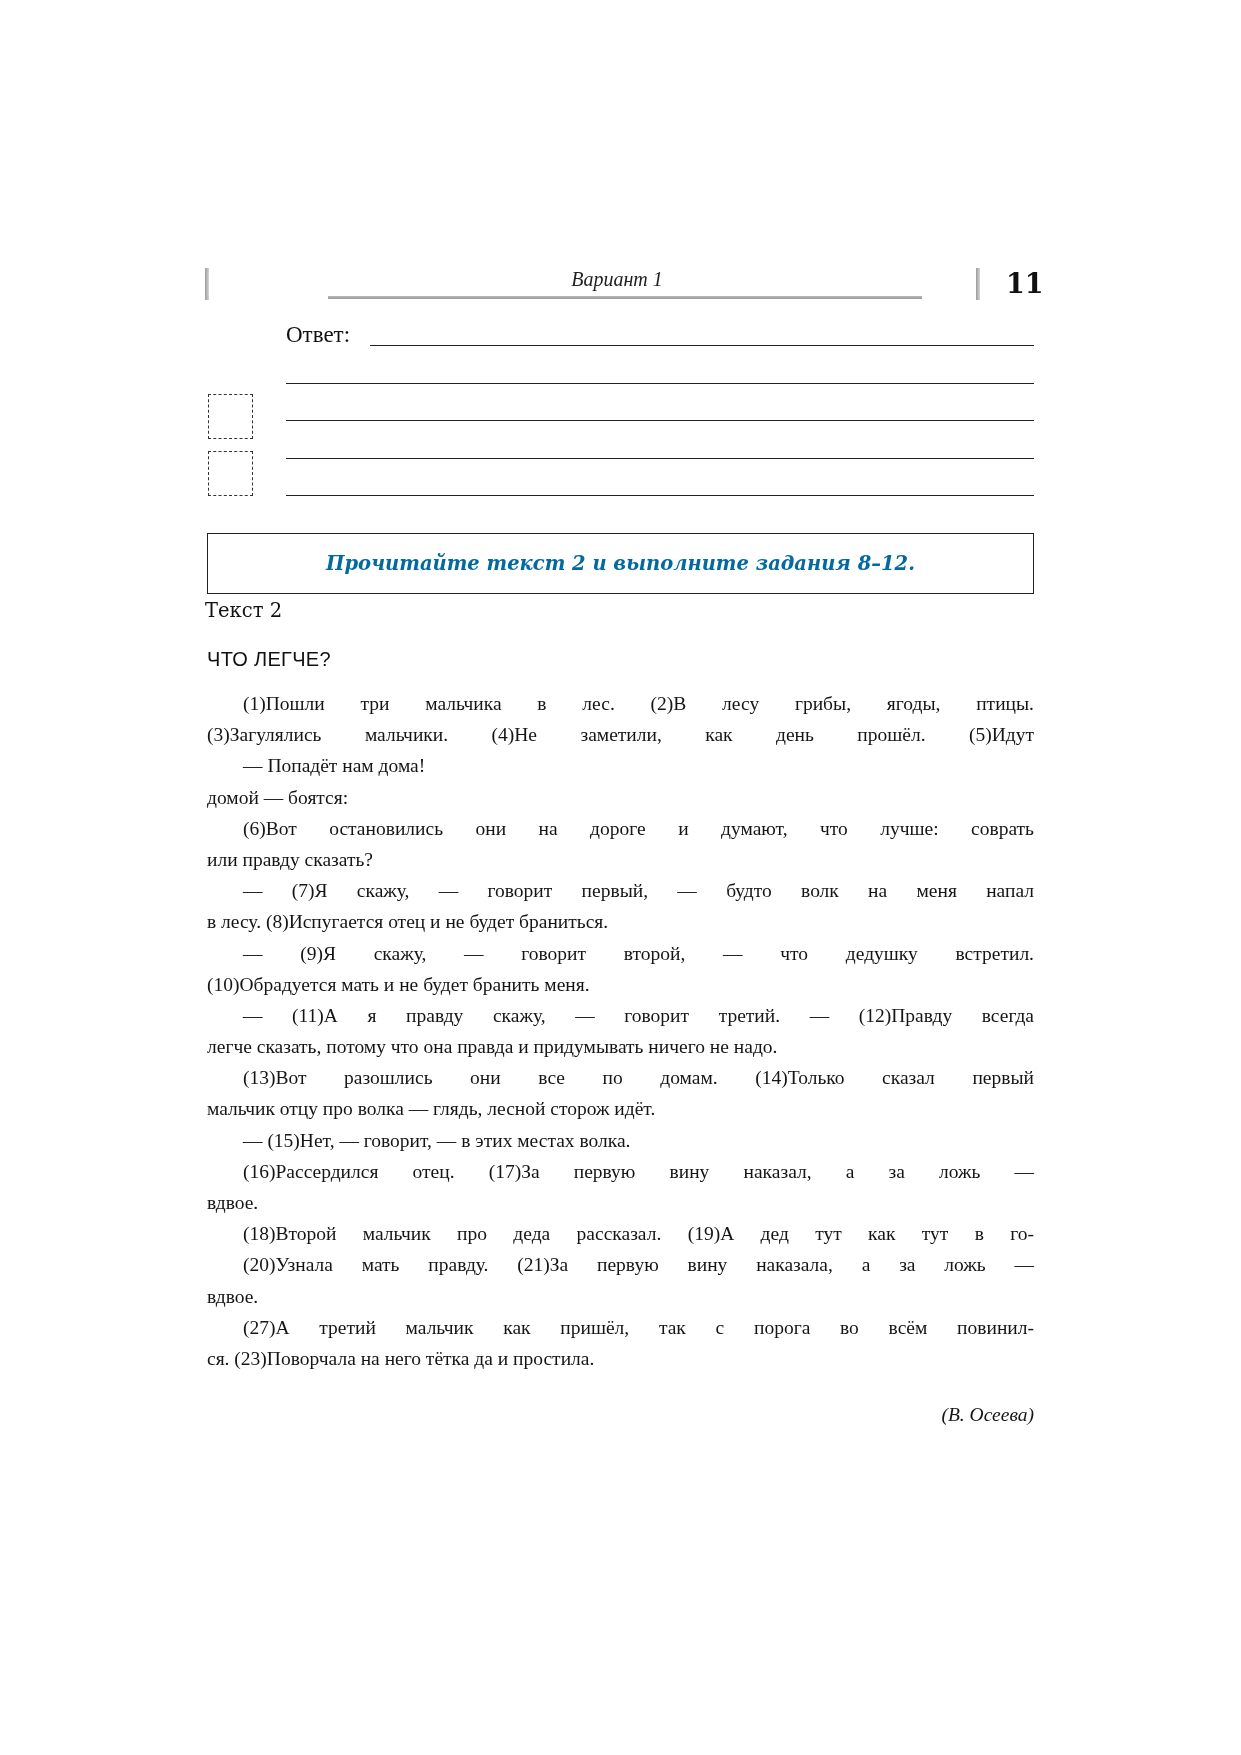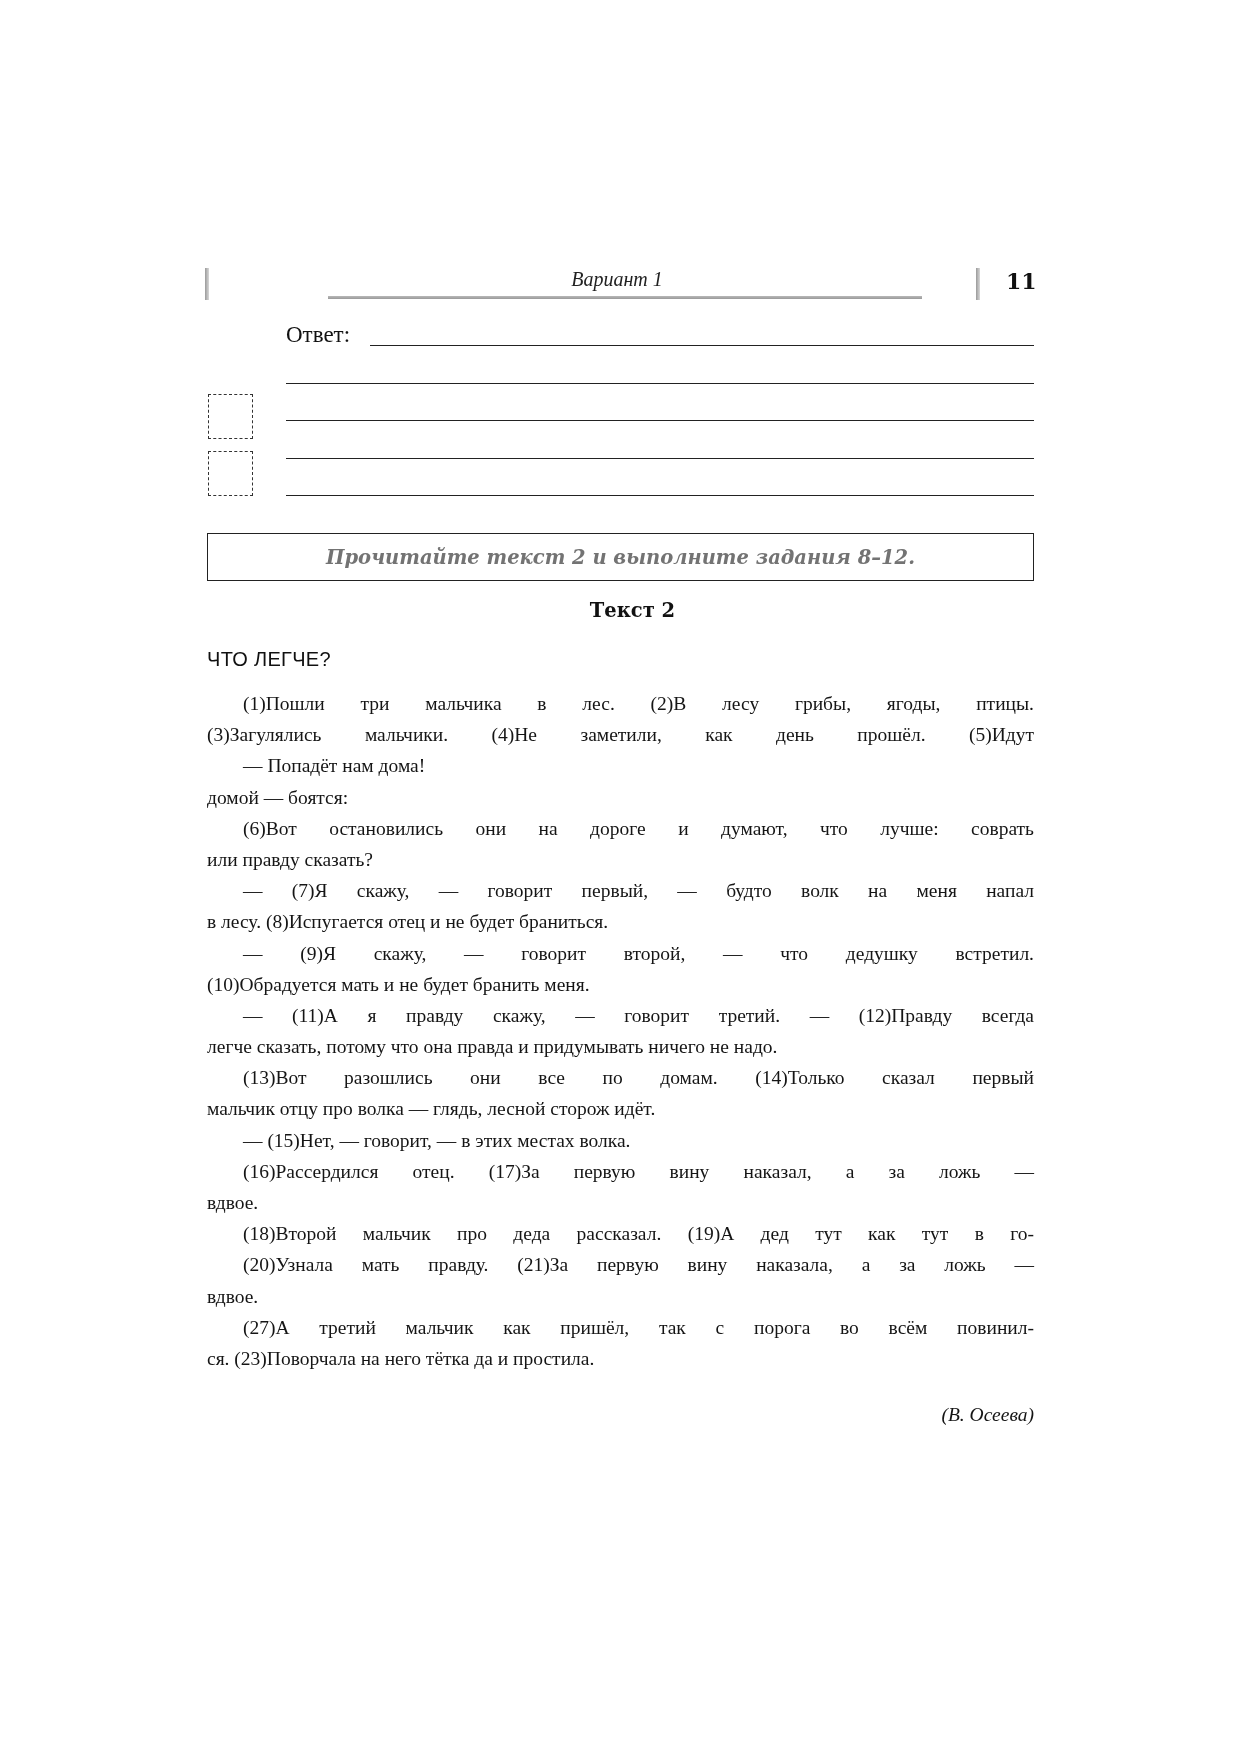--- a/index.html
+++ b/index.html
@@ -8,34 +8,34 @@
 
   .hdr-bar { position: absolute; width: 4px; height: 32px; top: 268px;
              background: linear-gradient(to right, #9a9a9a, #d8d8d8); }
   .hdr-bar.left { left: 205px; }
   .hdr-bar.right { left: 976px; }
   .hdr-title { position: absolute; left: 320px; width: 594px; top: 268px; text-align: center;
                font-family: "Liberation Serif", serif; font-style: italic; font-size: 20px; color: #222; }
   .hdr-rule { position: absolute; left: 328px; width: 594px; top: 296px; height: 3px;
               background: linear-gradient(to bottom, #b8b8b8, #9a9a9a); }
   .page-num { position: absolute; left: 1006px; top: 268px; font-family: "DejaVu Serif", serif;
-              font-weight: bold; font-size: 22px; color: #111; }
+              font-weight: bold; font-size: 27px; color: #111; }
 
   .answer-label { position: absolute; left: 286px; top: 322px; font-family: "Liberation Serif", serif;
                   font-size: 23px; color: #111; }
   .answer-line { position: absolute; height: 0; border-top: 1.6px solid #222; }
   .dash-box { position: absolute; left: 208px; width: 45px; height: 45px; border: 1.5px dashed #333; box-sizing: border-box; }
 
-  .task-box { position: absolute; left: 207px; top: 533px; width: 827px; height: 48px;
+  .task-box { position: absolute; left: 207px; top: 533px; width: 827px; height: 61px;
               border: 1.6px solid #222; box-sizing: border-box; display: flex; align-items: center;
               justify-content: center; font-family: "DejaVu Serif", serif; font-style: italic;
-              font-weight: bold; font-size: 19.5px; color: #737373; }
+              font-weight: bold; font-size: 19.5px; color: #0369a1; }
 
-  .text-title { position: absolute; left: 219px; width: 827px; top: 599px; text-align: center;
-                font-family: "DejaVu Serif", serif; font-weight: bold; font-size: 19.5px; color: #111; }
+  .text-title { position: absolute; left: 205px; width: 827px; top: 599px; text-align: left;
+                font-family: "DejaVu Serif", serif; font-weight: normal; font-size: 19.5px; color: #111; }
   .story-title { position: absolute; left: 207px; width: 827px; top: 648px; 
                  font-family: "Liberation Sans", sans-serif; font-size: 20px; color: #111; letter-spacing: 0.3px; }
 
   .body { position: absolute; left: 207px; top: 688px; width: 827px; }
   .ln { height: 31.2px; line-height: 31.2px; font-family: Liberation Serif, serif; font-size: 19.5px;
         color: #151515; white-space: nowrap; text-align: justify; text-align-last: justify; }
   .ln.indent { padding-left: 36px; }
   .ln.last { text-align-last: left; }
   .author { position: absolute; right: 207px; top: 1404px; font-family: Liberation Serif, serif;
             font-style: italic; font-size: 19.5px; color: #151515; }

